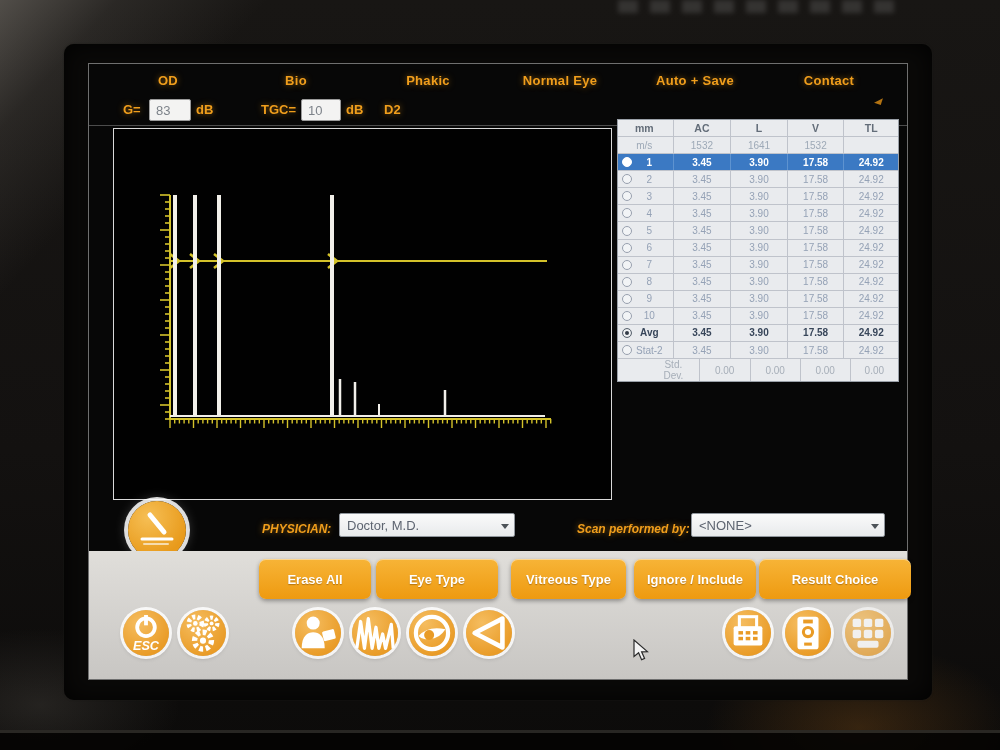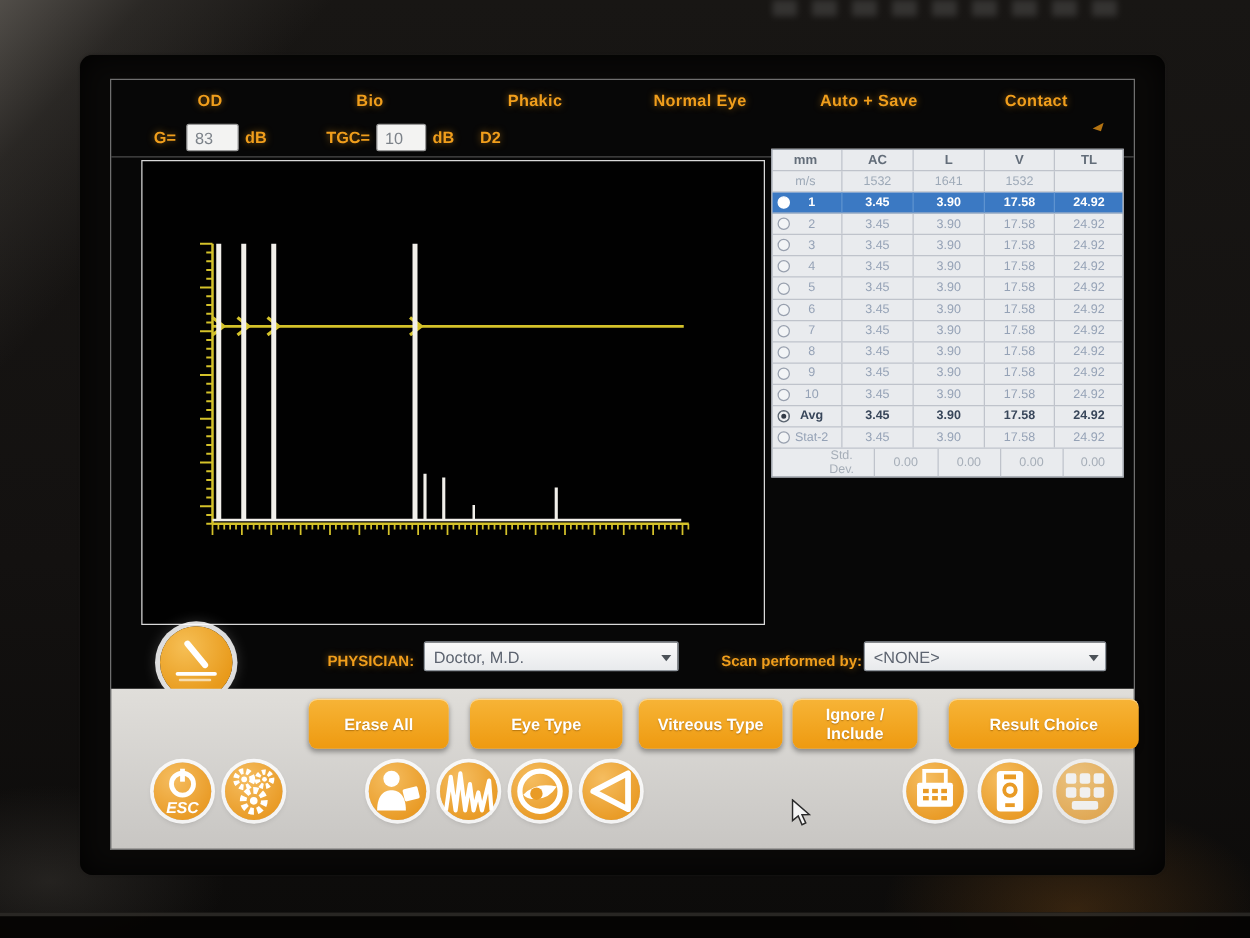--- a/index.html
+++ b/index.html
@@ -46,21 +46,21 @@
   .sel{background:#3b79c3;color:#fff;font-weight:bold;}
   .sel .tcell{border-right-color:#5e93d0;}
   .sel .radio{border-color:#fff;background:#fff;}
   .avg{color:#38465a;font-weight:bold;}
   .avg .radio{border-color:#5a6470;background:#eef0f2;box-shadow:inset 0 0 0 2px #eef0f2, inset 0 0 0 5px #323a46;}
   .sdev{color:#a6aeb8;margin-left:32px;}
 
   .probe-badge{position:absolute;left:39px;top:437px;width:58px;height:58px;border-radius:50%;
     background:radial-gradient(circle at 35% 28%, #f6bf55, #e89a1b 72%);
     box-shadow:0 0 0 4px rgba(255,255,255,.85), 0 0 14px rgba(255,255,255,.35);}
-  .plabel{position:absolute;font-size:12px;white-space:nowrap;}
+  .plabel{position:absolute;font-size:12px;white-space:nowrap;font-style:italic;}
   .dropdown{position:absolute;height:24px;background:linear-gradient(#fafafa,#e8eaec);border:1px solid #8f959c;border-radius:2px;
     display:flex;align-items:center;font-size:13px;color:#5d6470;padding-left:7px;box-sizing:border-box;}
   .dd-arrow{position:absolute;right:5px;top:10px;width:0;height:0;border-left:4px solid transparent;border-right:4px solid transparent;border-top:5px solid #4c5258;}
 
   .bottom-strip{position:absolute;left:0;top:487px;width:818px;height:128px;background:linear-gradient(#e0deda,#c8c6c3);}
   .obtn{position:absolute;top:8px;height:40px;border-radius:7px;border:none;
     background:linear-gradient(#f7b437,#ee9a10);color:#fff;font-weight:bold;font-size:13px;
     font-family:"Liberation Sans",sans-serif;box-shadow:0 2px 4px rgba(0,0,0,.35), inset 0 1px 0 rgba(255,255,255,.45);
     text-shadow:0 1px 1px rgba(120,70,0,.5);cursor:pointer;}
   .icirc{position:absolute;top:59px;width:46px;height:46px;border-radius:50%;
@@ -396,35 +396,35 @@
       </div>
 
     <div class="probe-badge">
       <svg width="58" height="58" viewBox="0 0 58 58">
         <line x1="22" y1="14" x2="36" y2="31" stroke="#fff" stroke-width="5" stroke-linecap="round"></line>
         <line x1="14" y1="38" x2="44" y2="38" stroke="#fff" stroke-width="3" stroke-linecap="round"></line>
         <line x1="16" y1="43" x2="40" y2="43" stroke="#f6dcae" stroke-width="2" stroke-linecap="round"></line>
       </svg>
     </div>
     <span class="plabel orange glow" style="left:173px;top:458px">PHYSICIAN:</span>
-    <div class="dropdown" style="left:250px;top:449px;width:204px">
+    <div class="dropdown" style="left:250px;top:449px;width:176px">
       <span>Doctor, M.D.</span>
       <span class="dd-arrow"></span>
     </div>
     <span class="plabel orange glow" style="left:488px;top:458px">Scan performed by:</span>
     <div class="dropdown" style="left:602px;top:449px;width:194px">
       <span>&lt;NONE&gt;</span>
       <span class="dd-arrow"></span>
     </div>
 
     <div class="bottom-strip">
-      <button class="obtn" style="left:158px;width:112px">Erase All</button>
+      <button class="obtn" style="left:170px;width:112px">Erase All</button>
       <button class="obtn" style="left:287px;width:122px">Eye Type</button>
       <button class="obtn" style="left:422px;width:115px">Vitreous Type</button>
-      <button class="obtn" style="left:545px;width:100px">Ignore / Include</button>
+      <button class="obtn" style="left:545px;width:122px">Ignore / Include</button>
       <button class="obtn" style="left:670px;width:152px">Result Choice</button>
 
       <div class="icirc" style="left:34px">
         <svg width="46" height="46" viewBox="0 0 24 24">
           <circle cx="12" cy="9" r="4.6" fill="none" stroke="#fff" stroke-width="2"></circle>
           <rect x="11" y="2.6" width="2" height="5.4" fill="#fff"></rect>
           <text x="12" y="21" font-size="6.6" font-weight="bold" fill="#fff" text-anchor="middle" font-family="Liberation Sans, sans-serif">ESC</text>
         </svg>
       </div>
       <div class="icirc" style="left:91px">

